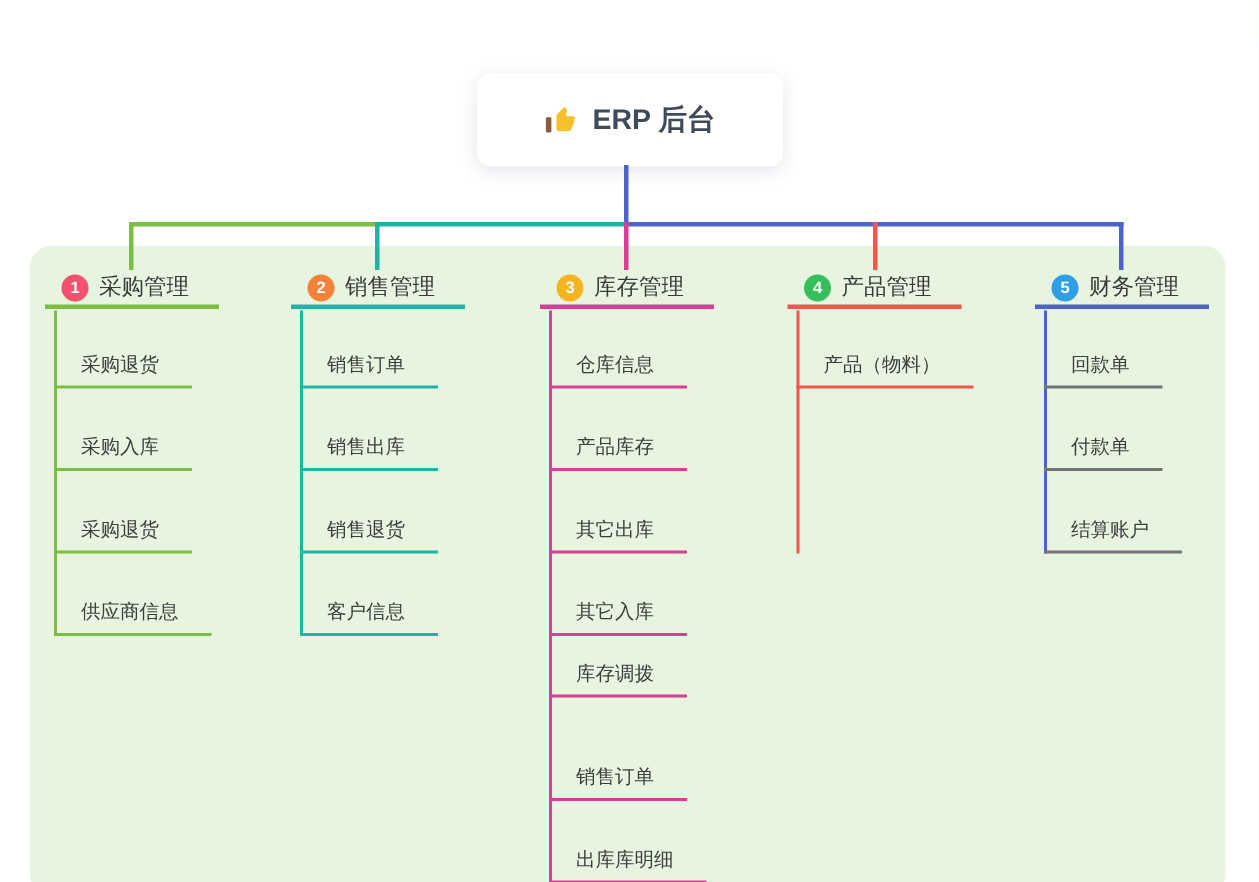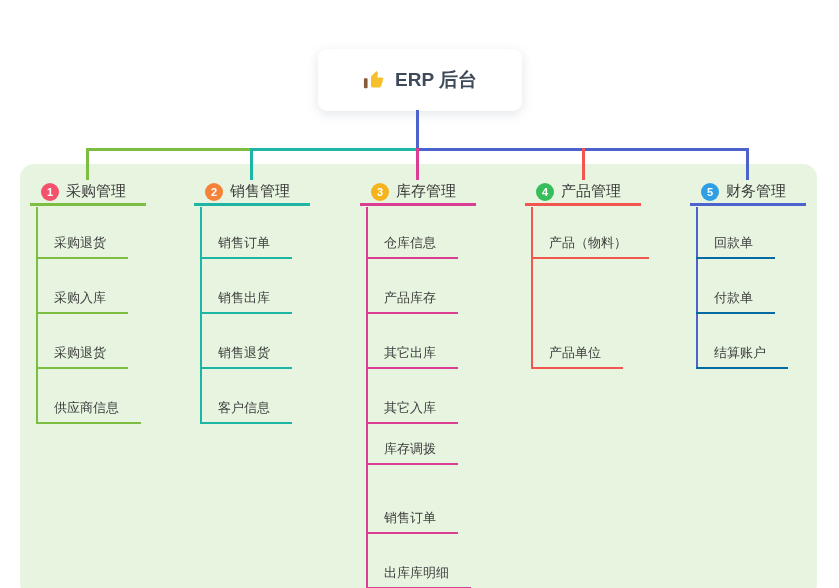--- a/index.html
+++ b/index.html
@@ -50,21 +50,21 @@
   .badge.n4 { background:#36BE5B; }
   .badge.n5 { background:#2E9FE5; }
 
   
   .child { position:absolute; white-space:nowrap; font-size:13px; color:#3D3D3D;
            line-height:18px; padding:0 22px 5px 18px; cursor:default; }
   .child.b1 { border-bottom:2px solid #7CBE41; }
   .child.b2 { border-bottom:2px solid #1FB5A5; }
   .child.b3 { border-bottom:2px solid #DC3D94; }
   .child.b4 { border-bottom:2px solid #F2564F; }
-  .child.b5 { border-bottom:2px solid #0369a1; }
+  .child.b5 { border-bottom:2px solid #737373; }
 </style>
 </head>
 <body>
 
 <div class="canvas">
 
   <div class="panel"></div>
 
   <div class="root-node">
     <span class="thumb-icon">
@@ -125,19 +125,18 @@
 
   <div class="child b3" style="left:366px; top:205px;">仓库信息</div>
   <div class="child b3" style="left:366px; top:260px;">产品库存</div>
   <div class="child b3" style="left:366px; top:315px;">其它出库</div>
   <div class="child b3" style="left:366px; top:370px;">其它入库</div>
   <div class="child b3" style="left:366px; top:411px;">库存调拨</div>
   <div class="child b3" style="left:366px; top:480px;">销售订单</div>
   <div class="child b3" style="left:366px; top:535px;">出库库明细</div>
 
   <div class="child b4" style="left:531px; top:205px;">产品（物料）</div>
-  <div class="child b4" style="left:531px; top:315px;">产品单位</div>
 
   <div class="child b5" style="left:696px; top:205px;">回款单</div>
   <div class="child b5" style="left:696px; top:260px;text-align:center;">付款单</div>
   <div class="child b5" style="left:696px; top:315px;">结算账户</div>
 
 </div>
 
 </body></html>

